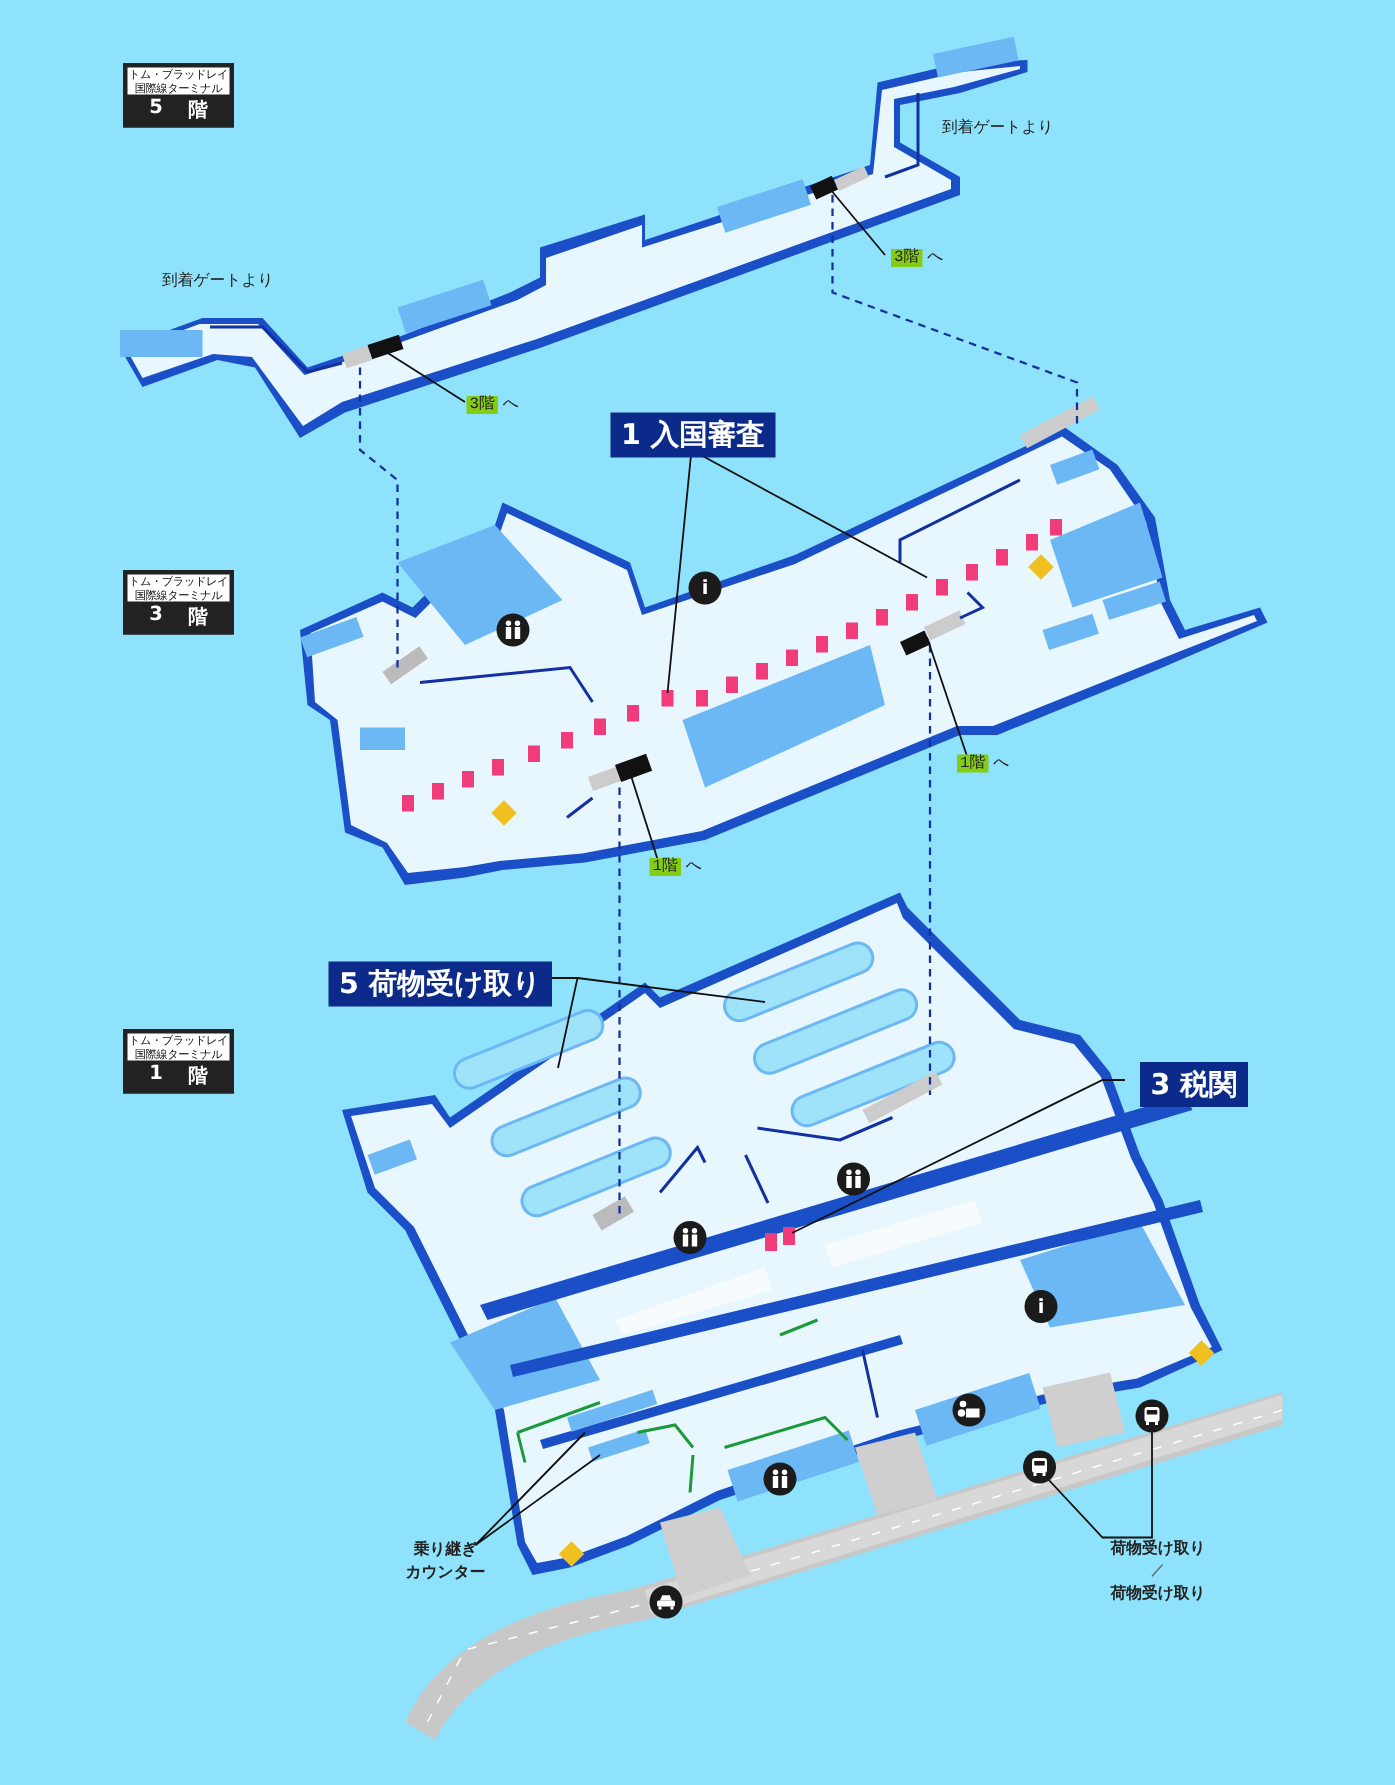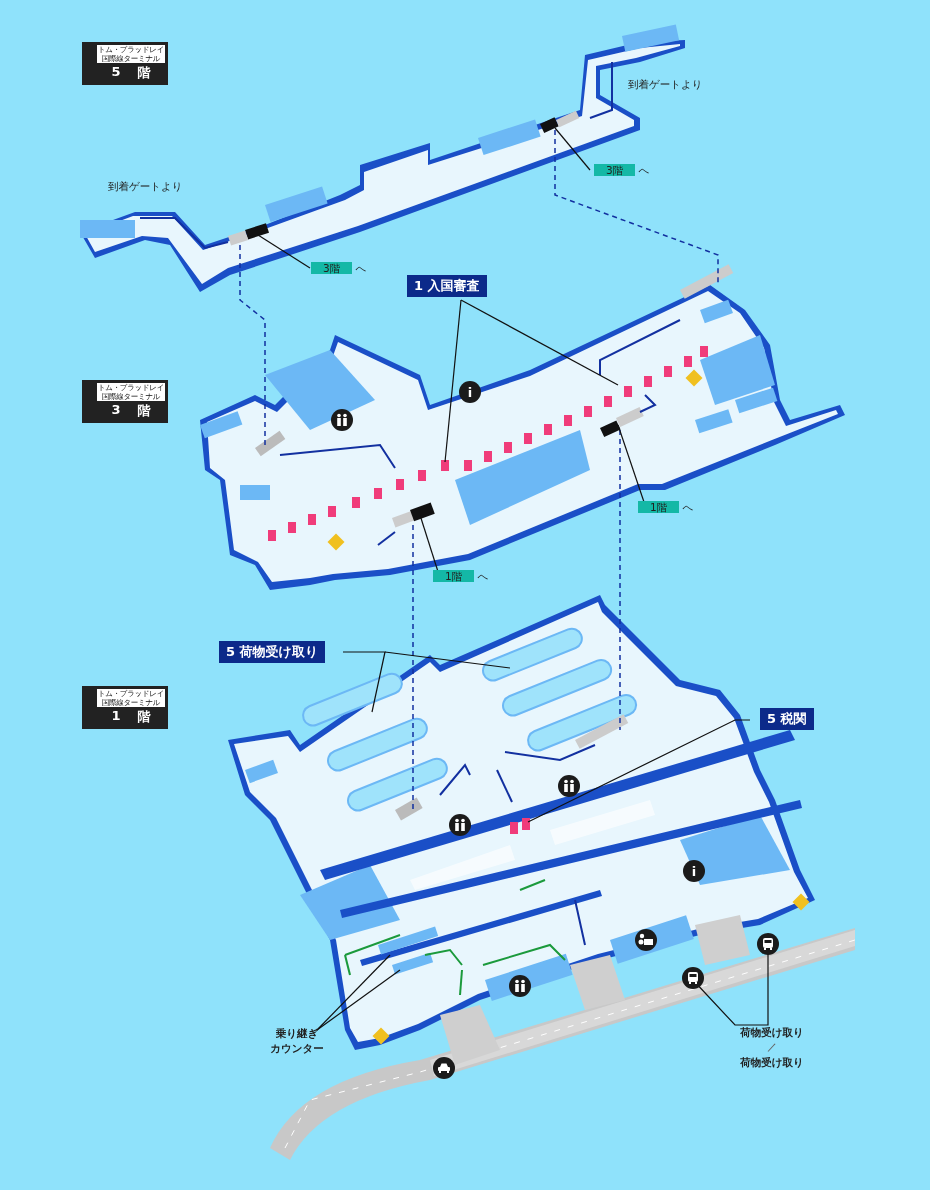--- a/index.html
+++ b/index.html
@@ -1,24 +1,24 @@
 <!DOCTYPE html>
 <html><head>
 <meta charset="utf-8">
 <style>
   html,body{margin:0;padding:0;}
   body{width:930px;height:1190px;background:#8fe2fb;position:relative;overflow:hidden;font-family:"DejaVu Sans","Liberation Sans",sans-serif;}
   svg.map{position:absolute;left:0;top:0;}
-  .floor-badge{position:absolute;width:72px;background:#222;border:1px solid #222;padding-left:12px;}
+  .floor-badge{position:absolute;width:72px;background:#222;border:1px solid #222;}
   .floor-badge .top{background:#fff;margin:2px 2px 0 2px;font-size:7.5px;line-height:9px;text-align:center;color:#111;letter-spacing:-0.3px;white-space:nowrap;}
   .floor-badge .num{color:#fff;font-size:13px;font-weight:bold;display:flex;justify-content:space-around;padding:1px 8px 2px 8px;}
-  .callout{position:absolute;background:#0c2a8a;color:#fff;font-weight:bold;font-size:13px;padding:2px 7px;white-space:nowrap;}
+  .callout{position:absolute;background:#0c2a8a;color:#fff;font-weight:bold;font-size:19px;padding:2px 7px;white-space:nowrap;}
   .label{position:absolute;font-size:10.5px;color:#222;white-space:nowrap;}
   .floor-tag{position:absolute;font-size:10.5px;color:#222;white-space:nowrap;}
-  .floor-tag .pill{background:#14b8a6;padding:0 12px;}
+  .floor-tag .pill{background:#84cc16;padding:0 2px;font-family:Liberation Mono, monospace;}
   .icon{position:absolute;width:22px;height:22px;border-radius:50%;background:#1b1b1b;color:#fff;display:flex;align-items:center;justify-content:center;font-size:13px;font-weight:bold;}
   .center{text-align:center;font-weight:bold;}
 </style>
 </head>
 <body>
 
 <svg class="map" width="930" height="1190" viewBox="0 0 930 1190">
 
   <g>
     <polygon points="80,232 135,212 175,212 205,245 265,225 340,195 360,185 360,165 430,143 430,160 580,110 585,55 640,42 685,40 685,48 640,62 600,70 600,95 640,118 640,130 360,232 230,275 200,292 170,245 145,240 95,258" fill="#1a4fc7"></polygon>
@@ -185,21 +185,21 @@
       <div>国際線ターミナル</div>
     </div>
   <div class="num">
       <span>1</span>
       <span>階</span>
     </div>
 </div>
 
 <div class="callout" style="left:407px;top:275px;">1 入国審査</div>
 <div class="callout" style="left:219px;top:641px;">5 荷物受け取り</div>
-<div class="callout" style="left:760px;top:708px;">5 税関</div>
+<div class="callout" style="left:760px;top:708px;">3 税関</div>
 
 <div class="label" style="left:628px;top:78px;">到着ゲートより</div>
 <div class="label" style="left:108px;top:180px;">到着ゲートより</div>
 
 <div class="floor-tag" style="left:594px;top:164px;"><span class="pill">3階</span> <span>へ</span></div>
 <div class="floor-tag" style="left:311px;top:262px;"><span class="pill">3階</span> <span>へ</span></div>
 <div class="floor-tag" style="left:433px;top:570px;"><span class="pill">1階</span> <span>へ</span></div>
 <div class="floor-tag" style="left:638px;top:501px;"><span class="pill">1階</span> <span>へ</span></div>
 
 <div class="label center" style="left:262px;top:1026px;width:70px;line-height:15px;">

